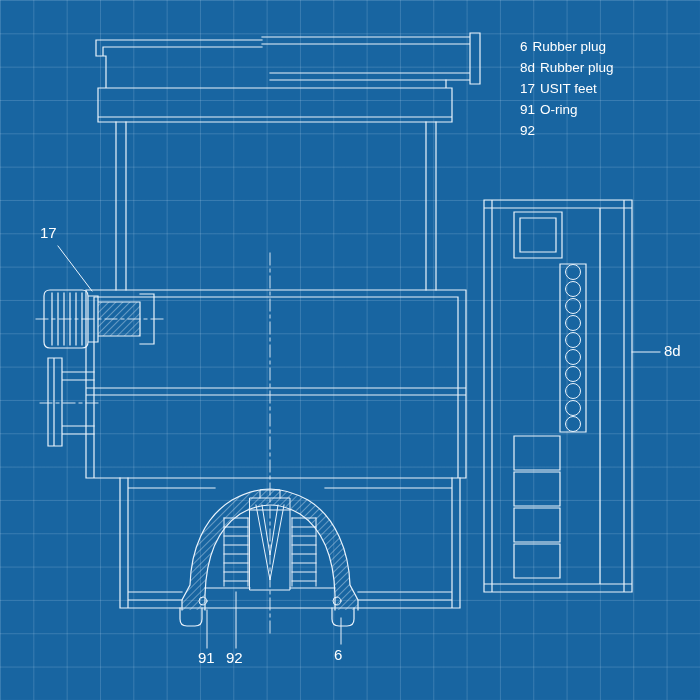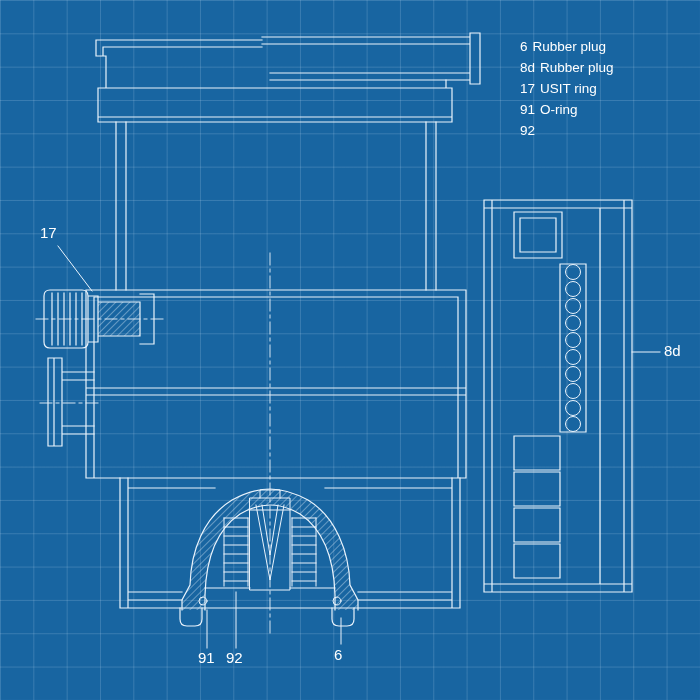--- a/index.html
+++ b/index.html
@@ -100,21 +100,21 @@
     <div class="legend-row">
       <span>6</span>
       <span>Rubber plug</span>
     </div>
     <div class="legend-row">
       <span>8d</span>
       <span>Rubber plug</span>
     </div>
     <div class="legend-row">
       <span>17</span>
-      <span>USIT ring</span>
+      <span>USIT feet</span>
     </div>
     <div class="legend-row">
       <span>91</span>
       <span>O-ring</span>
     </div>
     <div class="legend-row">
       <span>92</span>
     </div>
   </div>
 

